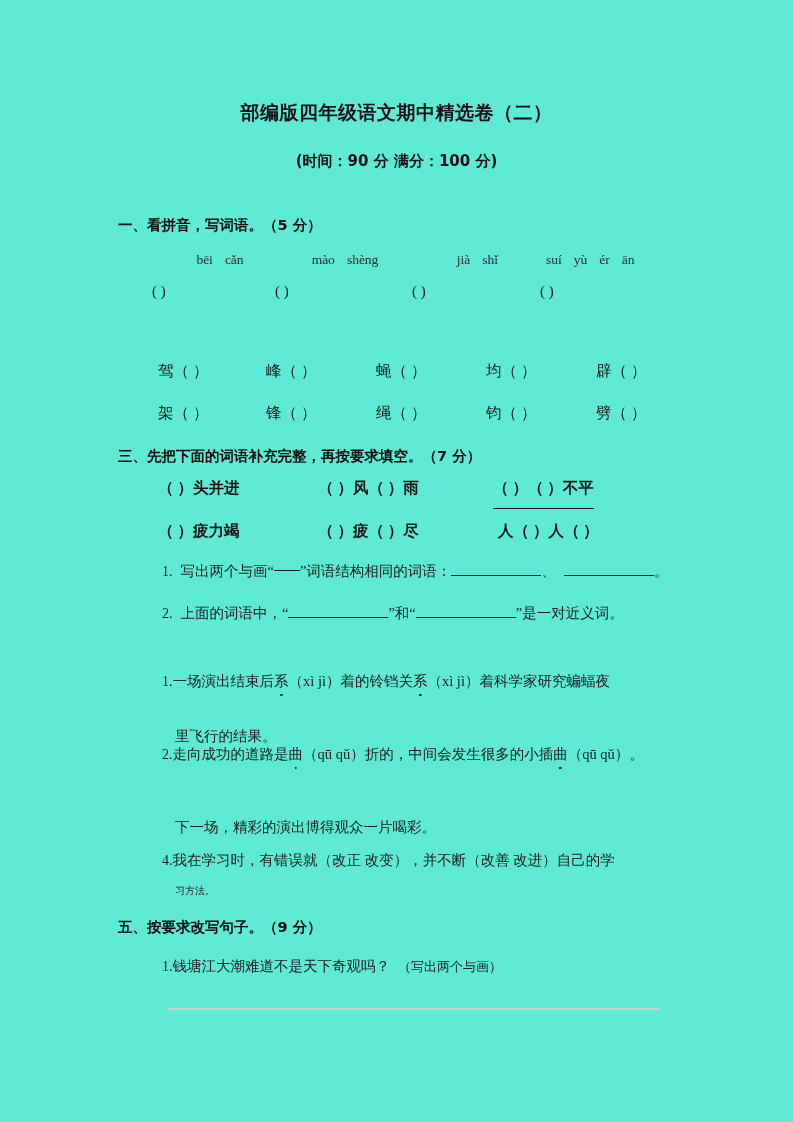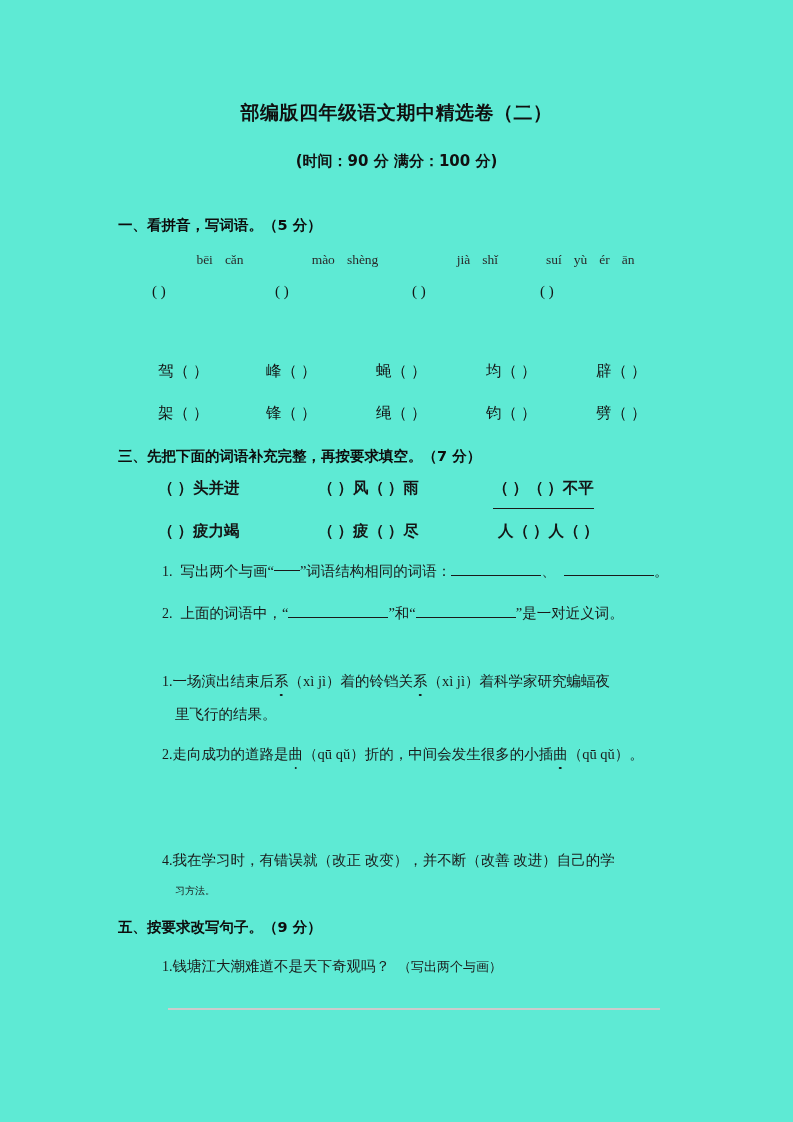--- a/index.html
+++ b/index.html
@@ -243,26 +243,27 @@
   </div>
 
   <div class="row indent2" style="top:604px; font-size:14.5px;">
     <span class="qnum">2.</span><span class="sp-s"></span><span>上面的词语中，“</span><span class="blank w100"></span><span>”和“</span><span class="blank w100"></span><span>”是一对近义词。</span>
   </div>
 
 
   <div class="row indent2" style="top:672px; font-size:14.5px;">
     <span class="qnum">1.</span><span>一场演出结束后</span><span class="dotted">系</span><span>（xì    jì）</span><span>着的铃铛关</span><span class="dotted">系</span><span>（xì    jì）</span><span>着科学家研究蝙蝠夜</span>
   </div>
-  <div class="row indent3" style="top:705px; font-size:14.5px;">里飞行的结果。</div>
+  <div class="row indent3" style="top:727px; font-size:14.5px;">里飞行的结果。</div>
 
   <div class="row indent2" style="top:745px; font-size:14.5px;">
     <span class="qnum">2.</span><span>走向成功的道路是</span><span class="dotted">曲</span><span>（qū  qǔ）</span><span>折的，中间会发生很多的小插</span><span class="dotted">曲</span><span>（qū  qǔ）</span><span>。</span>
   </div>
 
+  <div class="row indent3" style="top:818px; font-size:14.5px;">下一场，精彩的演出博得观众一片喝彩。</div>
 
   <div class="row indent2" style="top:851px; font-size:14.5px;">
     <span class="qnum">4.</span><span>我在学习时，有错误就（改正    改变），并不断（改善    改进）自己的学</span>
   </div>
   <div class="row indent3" style="top:884px; font-size:10px;">习方法。</div>
 
   <div class="sec-head" style="top:918px;">五、按要求改写句子。（9 分）</div>
 
   <div class="row indent2" style="top:957px; font-size:14.5px;">
     <span class="qnum">1.</span><span>钱塘江大潮难道不是天下奇观吗？</span><span class="sp-s"></span><span style="font-size:13px;">（写出两个与画）</span>

